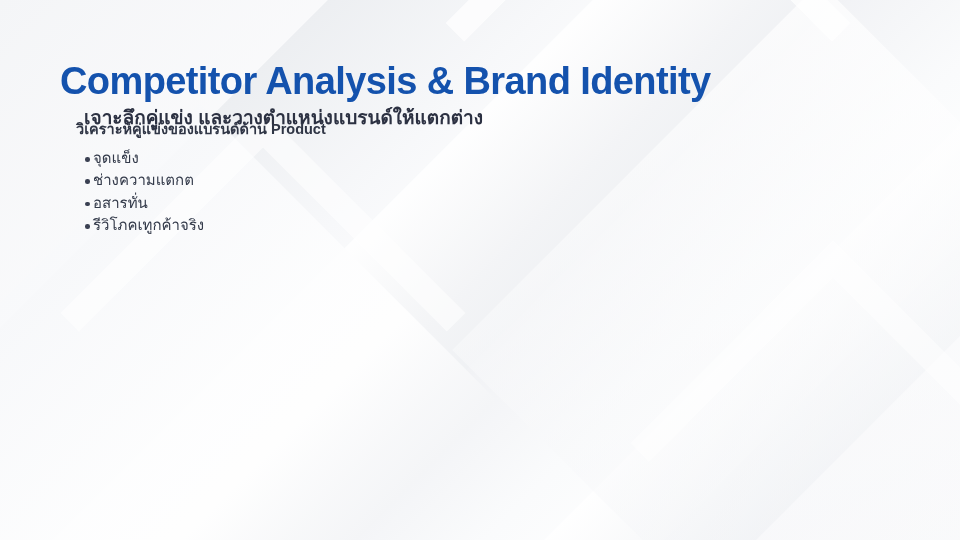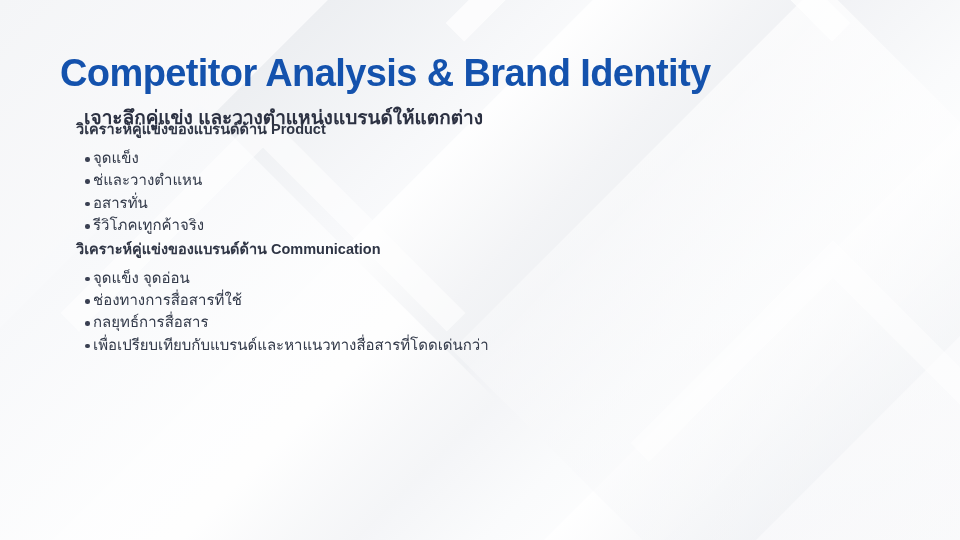--- a/index.html
+++ b/index.html
@@ -90,21 +90,21 @@
   
   .content {
     position: relative;
     z-index: 2;
     padding: 0;
   }
 
   .slide-title {
     position: absolute;
     left: 60px;
-    top: 27px;
+    top: 35px;
     font-size: 38px;
     font-weight: 700;
     letter-spacing: -0.6px;
     color: #1452ad;
     white-space: nowrap;
   }
 
   .slide-subtitle {
     position: absolute;
     left: 60px;
@@ -179,34 +179,25 @@
     <h1 class="slide-title">Competitor Analysis &amp; Brand Identity</h1>
 
     <h2 class="slide-subtitle">เจาะลึกคู่แข่ง และวางตำแหน่งแบรนด์ให้แตกต่าง</h2>
 
     <div class="body-block">
 
       <div>
         <div class="section-heading">วิเคราะห์คู่แข่งของแบรนด์ด้าน Product</div>
         <ul class="bullets">
           <li>จุดแข็ง</li>
-          <li>ช่และวางตำแหน</li>
+          <li>ช่างความแตกต</li>
           <li>อสารทั่น</li>
           <li>รีวิโภคเทูกค้าจริง</li>
         </ul>
       </div>
 
-      <div>
-        <div class="section-heading">วิเคราะห์คู่แข่งของแบรนด์ด้าน Communication</div>
-        <ul class="bullets">
-          <li>จุดแข็ง จุดอ่อน</li>
-          <li>ช่องทางการสื่อสารที่ใช้</li>
-          <li>กลยุทธ์การสื่อสาร</li>
-          <li>เพื่อเปรียบเทียบกับแบรนด์และหาแนวทางสื่อสารที่โดดเด่นกว่า</li>
-        </ul>
-      </div>
 
       <div>
       </div>
 
     </div>
   </div>
 </div>
 
 </body></html>

